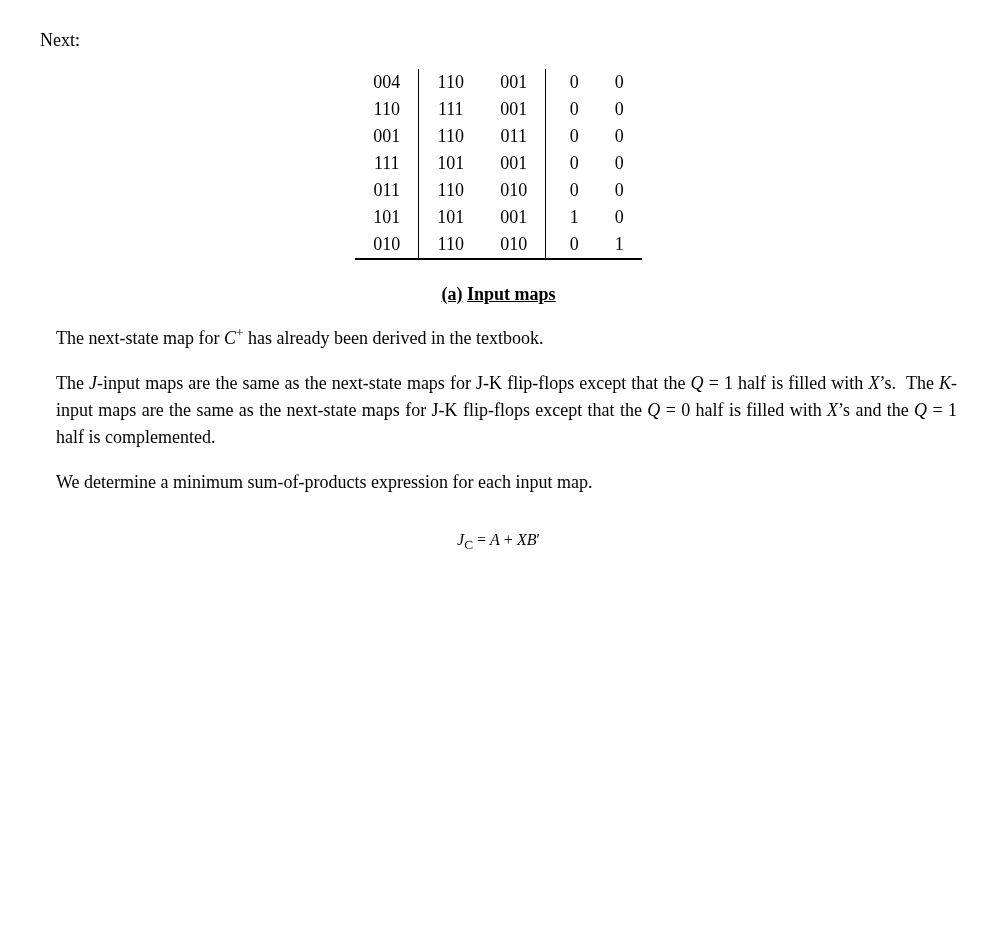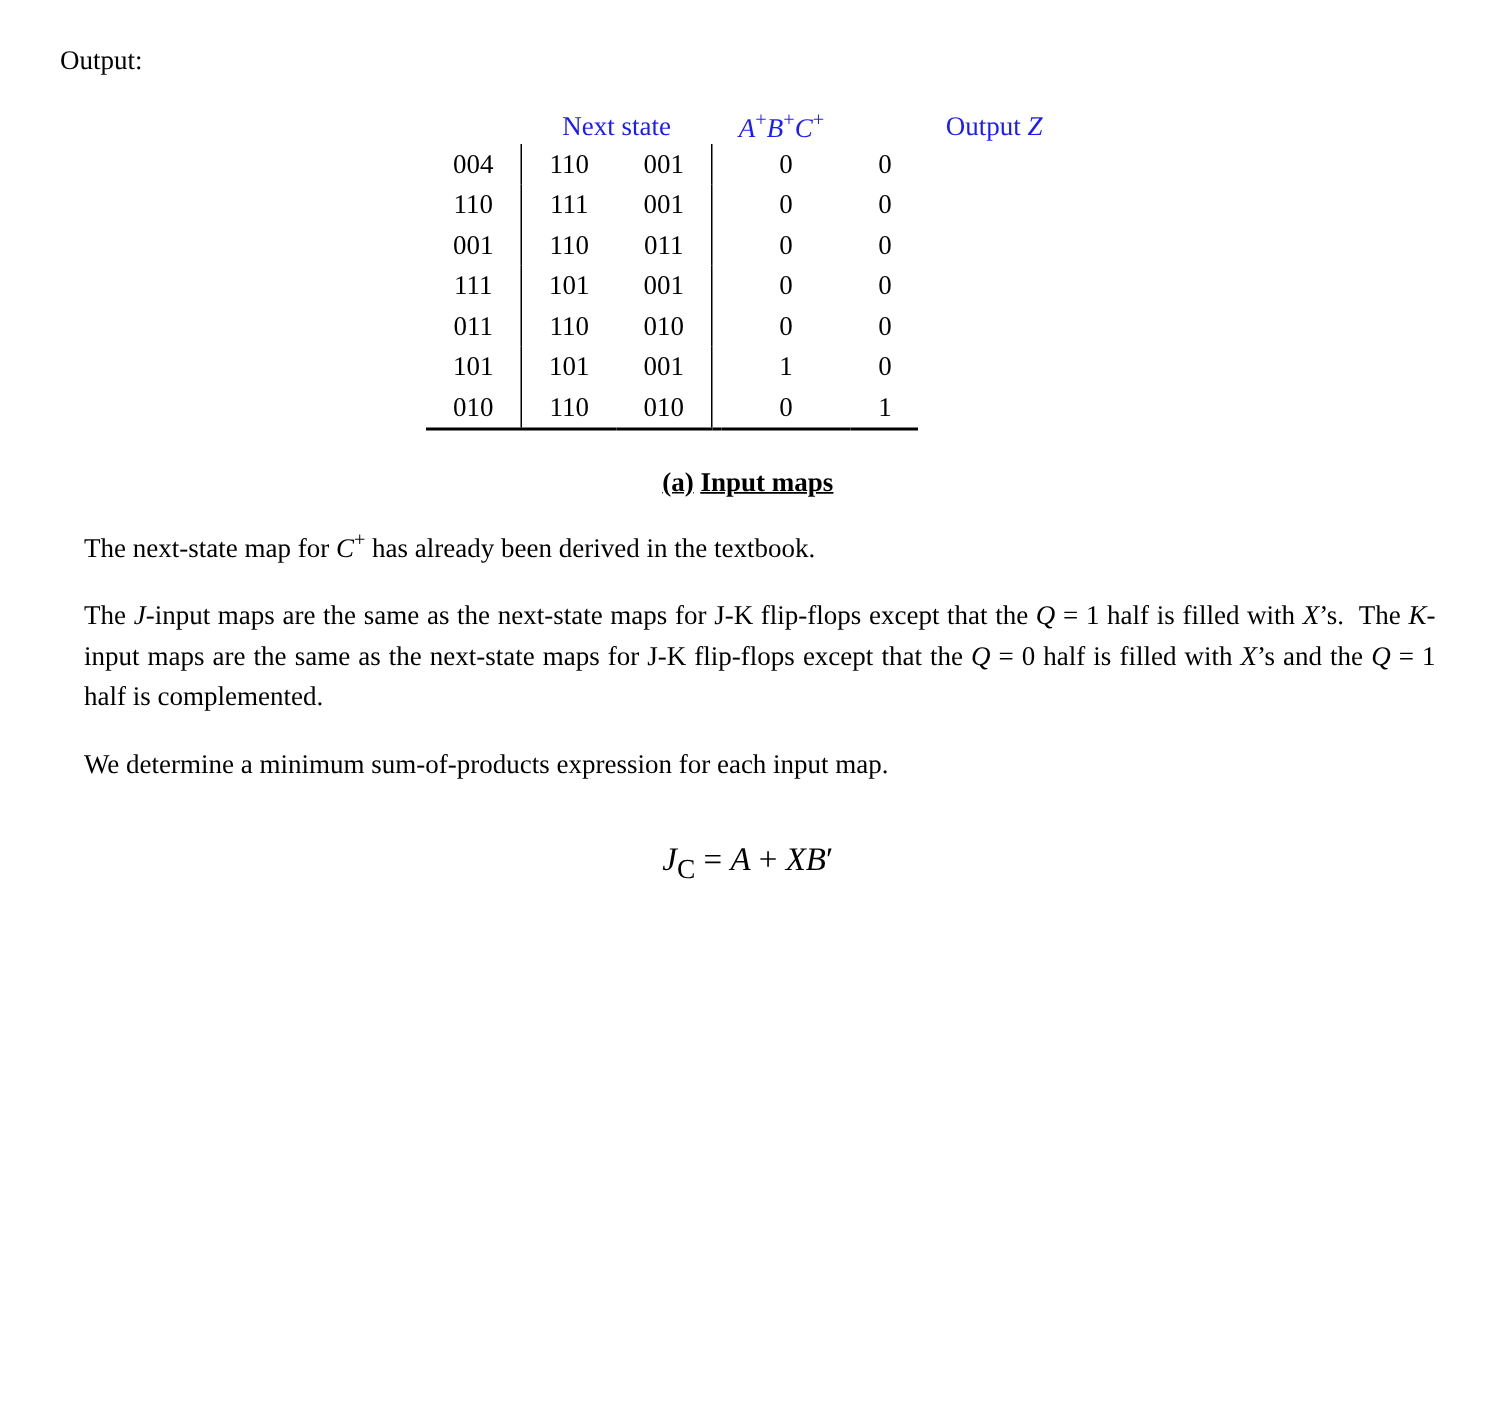--- a/index.html
+++ b/index.html
@@ -49,49 +49,40 @@
     .paragraph {
       margin-bottom: 18px;
       font-size: 18px;
       line-height: 1.5;
       text-align: justify;
       margin-left: 16px;
     }
     .math-block {
       text-align: center;
       margin-top: 28px;
-      font-size: 22px;
+      font-size: 16px;
       line-height: 2;
     }
     sup { font-size: 0.75em; vertical-align: super; }
     .top-label-row th {
       padding-bottom: 0;
     }
     .sub-header-row th {
       padding-top: 2px;
       border-top: none;
     }
   </style>
 </head>
 <body>
 
-<div class="given">Output:</div>
+<div class="given">Next:</div>
 
 <div class="table-wrapper">
   <table>
     <thead>
-      <tr class="top-label-row">
-        <th></th>
-        <th colspan="2" class="blue" style="border-bottom: none; padding-bottom:0;">Next state</th>
-        <th colspan="2" class="blue" style="border-bottom: none; padding-bottom:0;">
-          <span><em>A</em><sup>+</sup></span><span><em>B</em><sup>+</sup></span><span><em>C</em><sup>+</sup></span>
-        </th>
-        <th style="border-bottom:none; padding-bottom:0;"></th>
-        <th colspan="2" class="blue" style="border-bottom: none; padding-bottom:0;">Output <em>Z</em></th>
-      </tr>
     </thead>
     <tbody id="table-body">
     <tr>
       <td style="border-right:1px solid #000; border-bottom:none;">004</td>
       <td style="border-bottom:none;">110</td>
       <td style="border-right:1px solid #000; border-bottom:none;">001</td>
       <td style="border-bottom:none; padding:0; width:6px;"></td>
       <td style="border-bottom:none;">0</td>
       <td style="border-bottom:none;">0</td>
     </tr>

